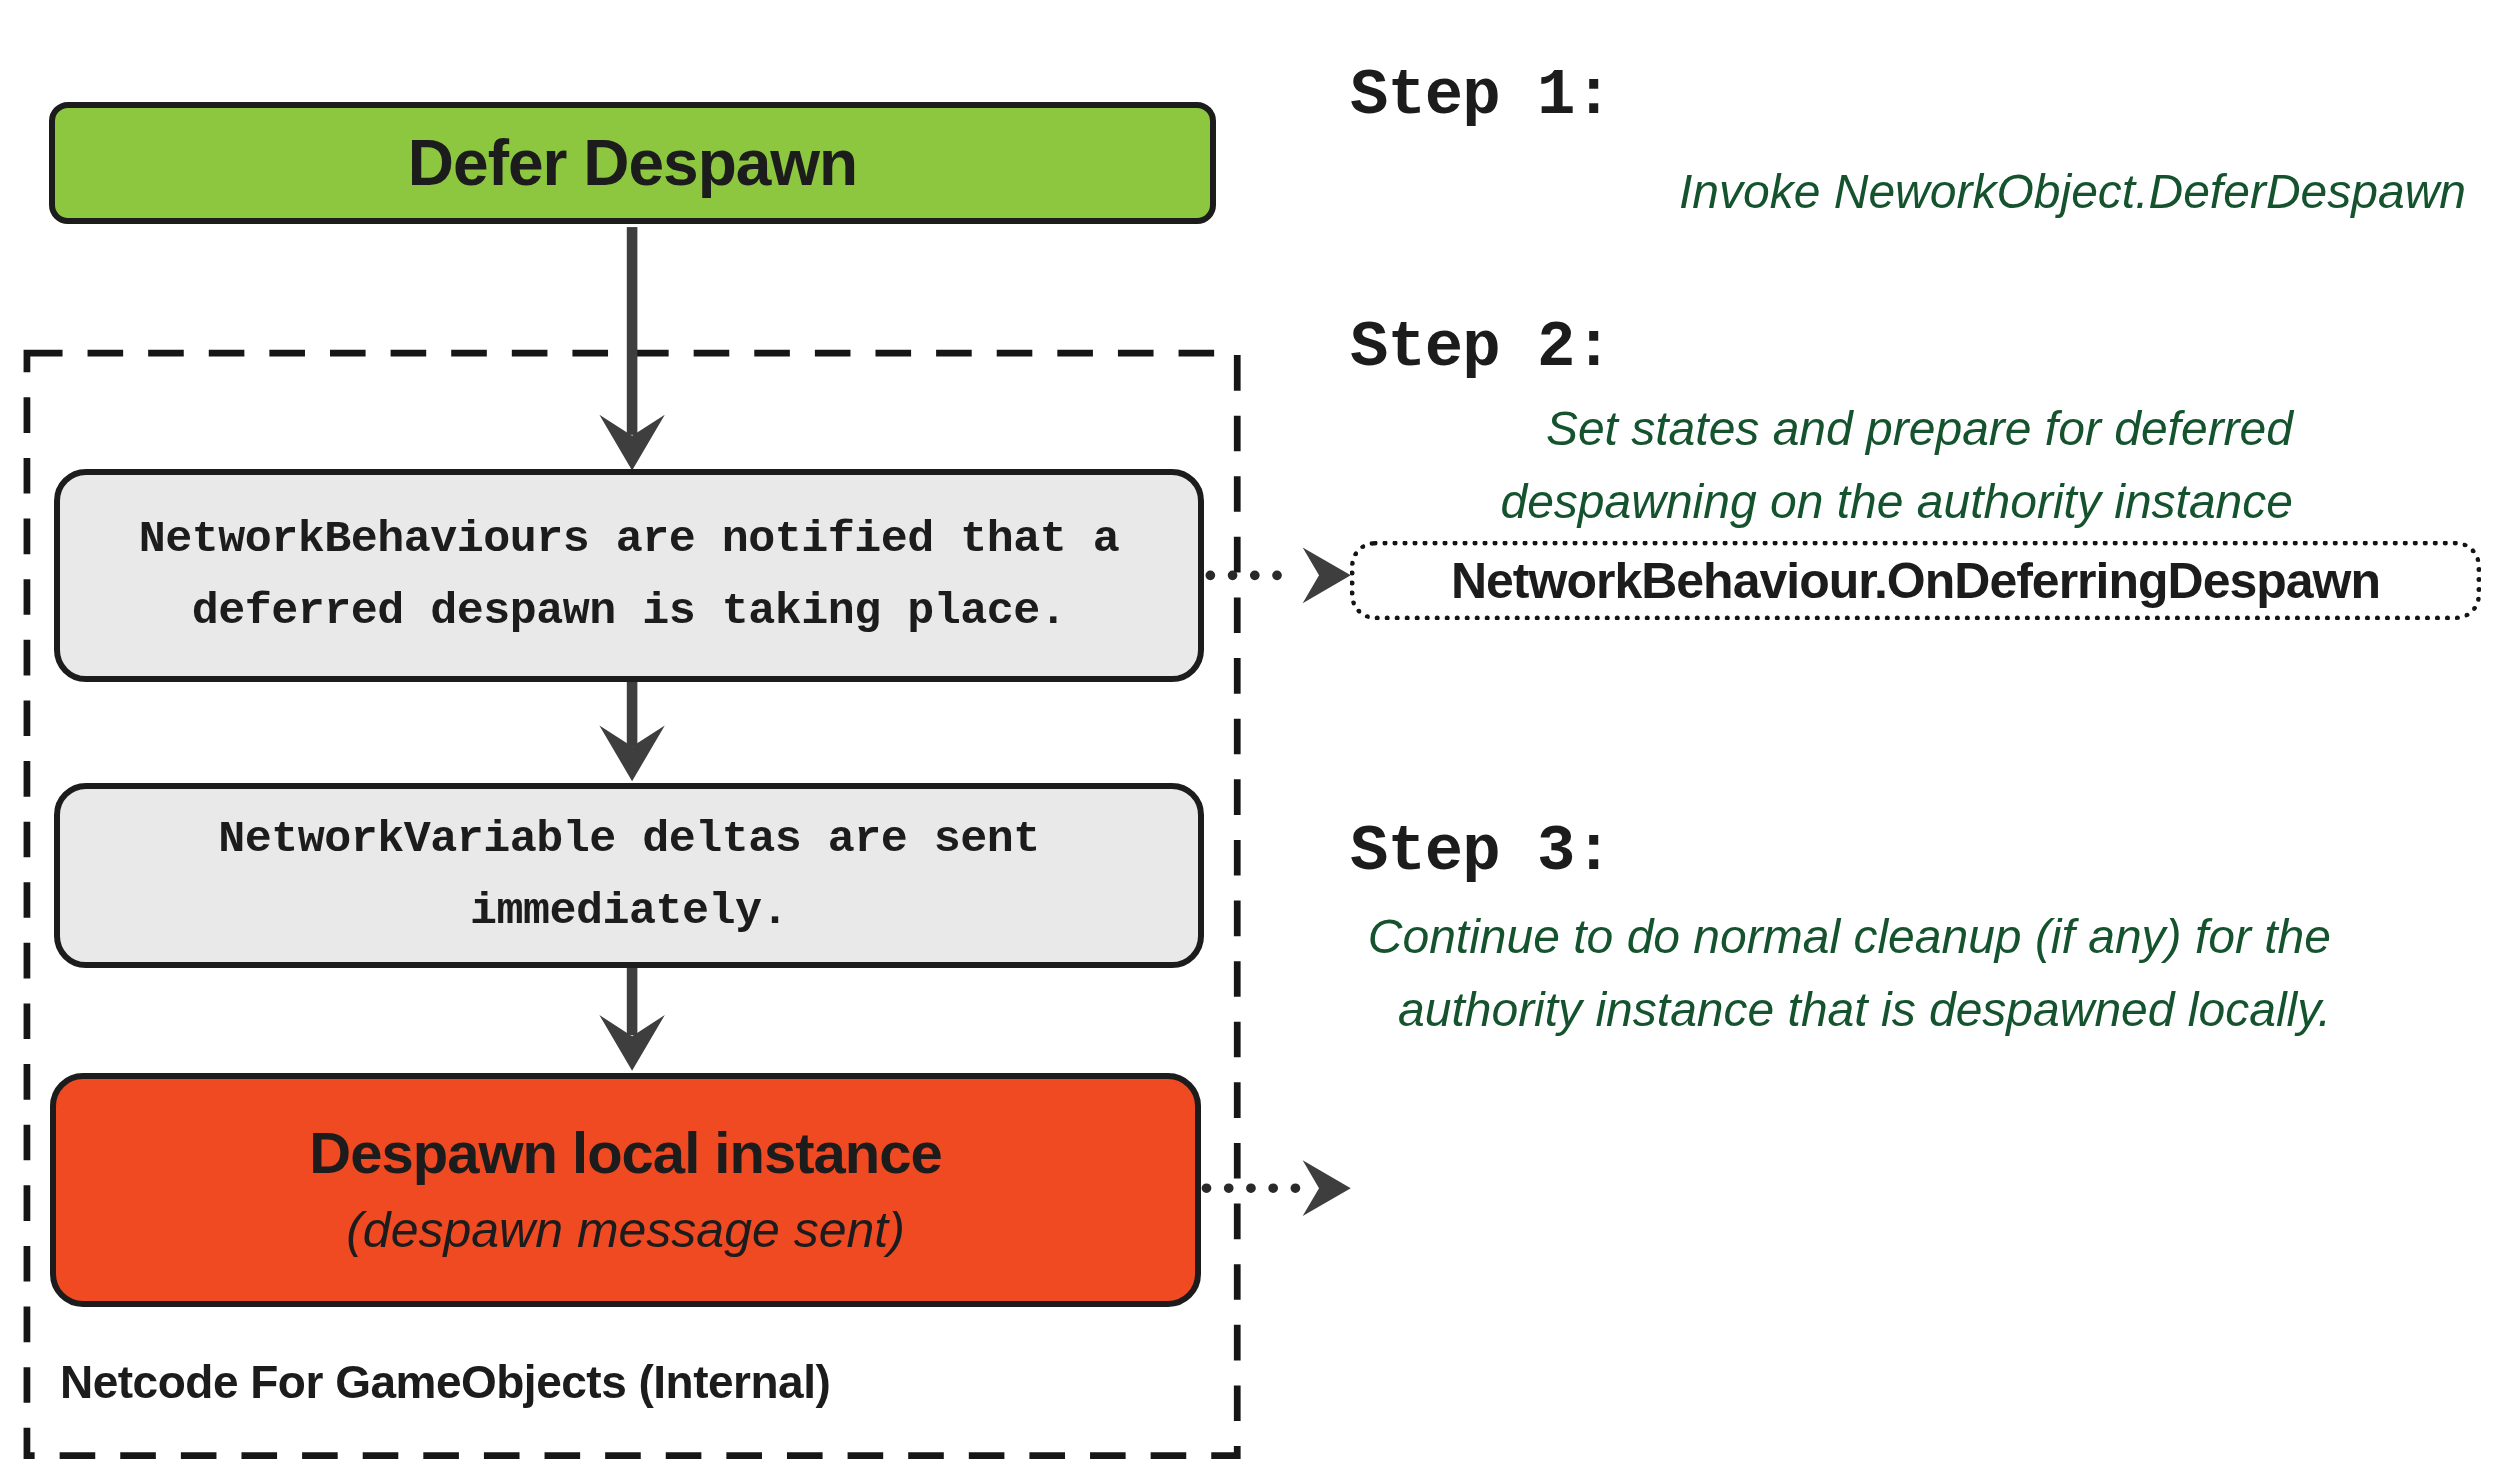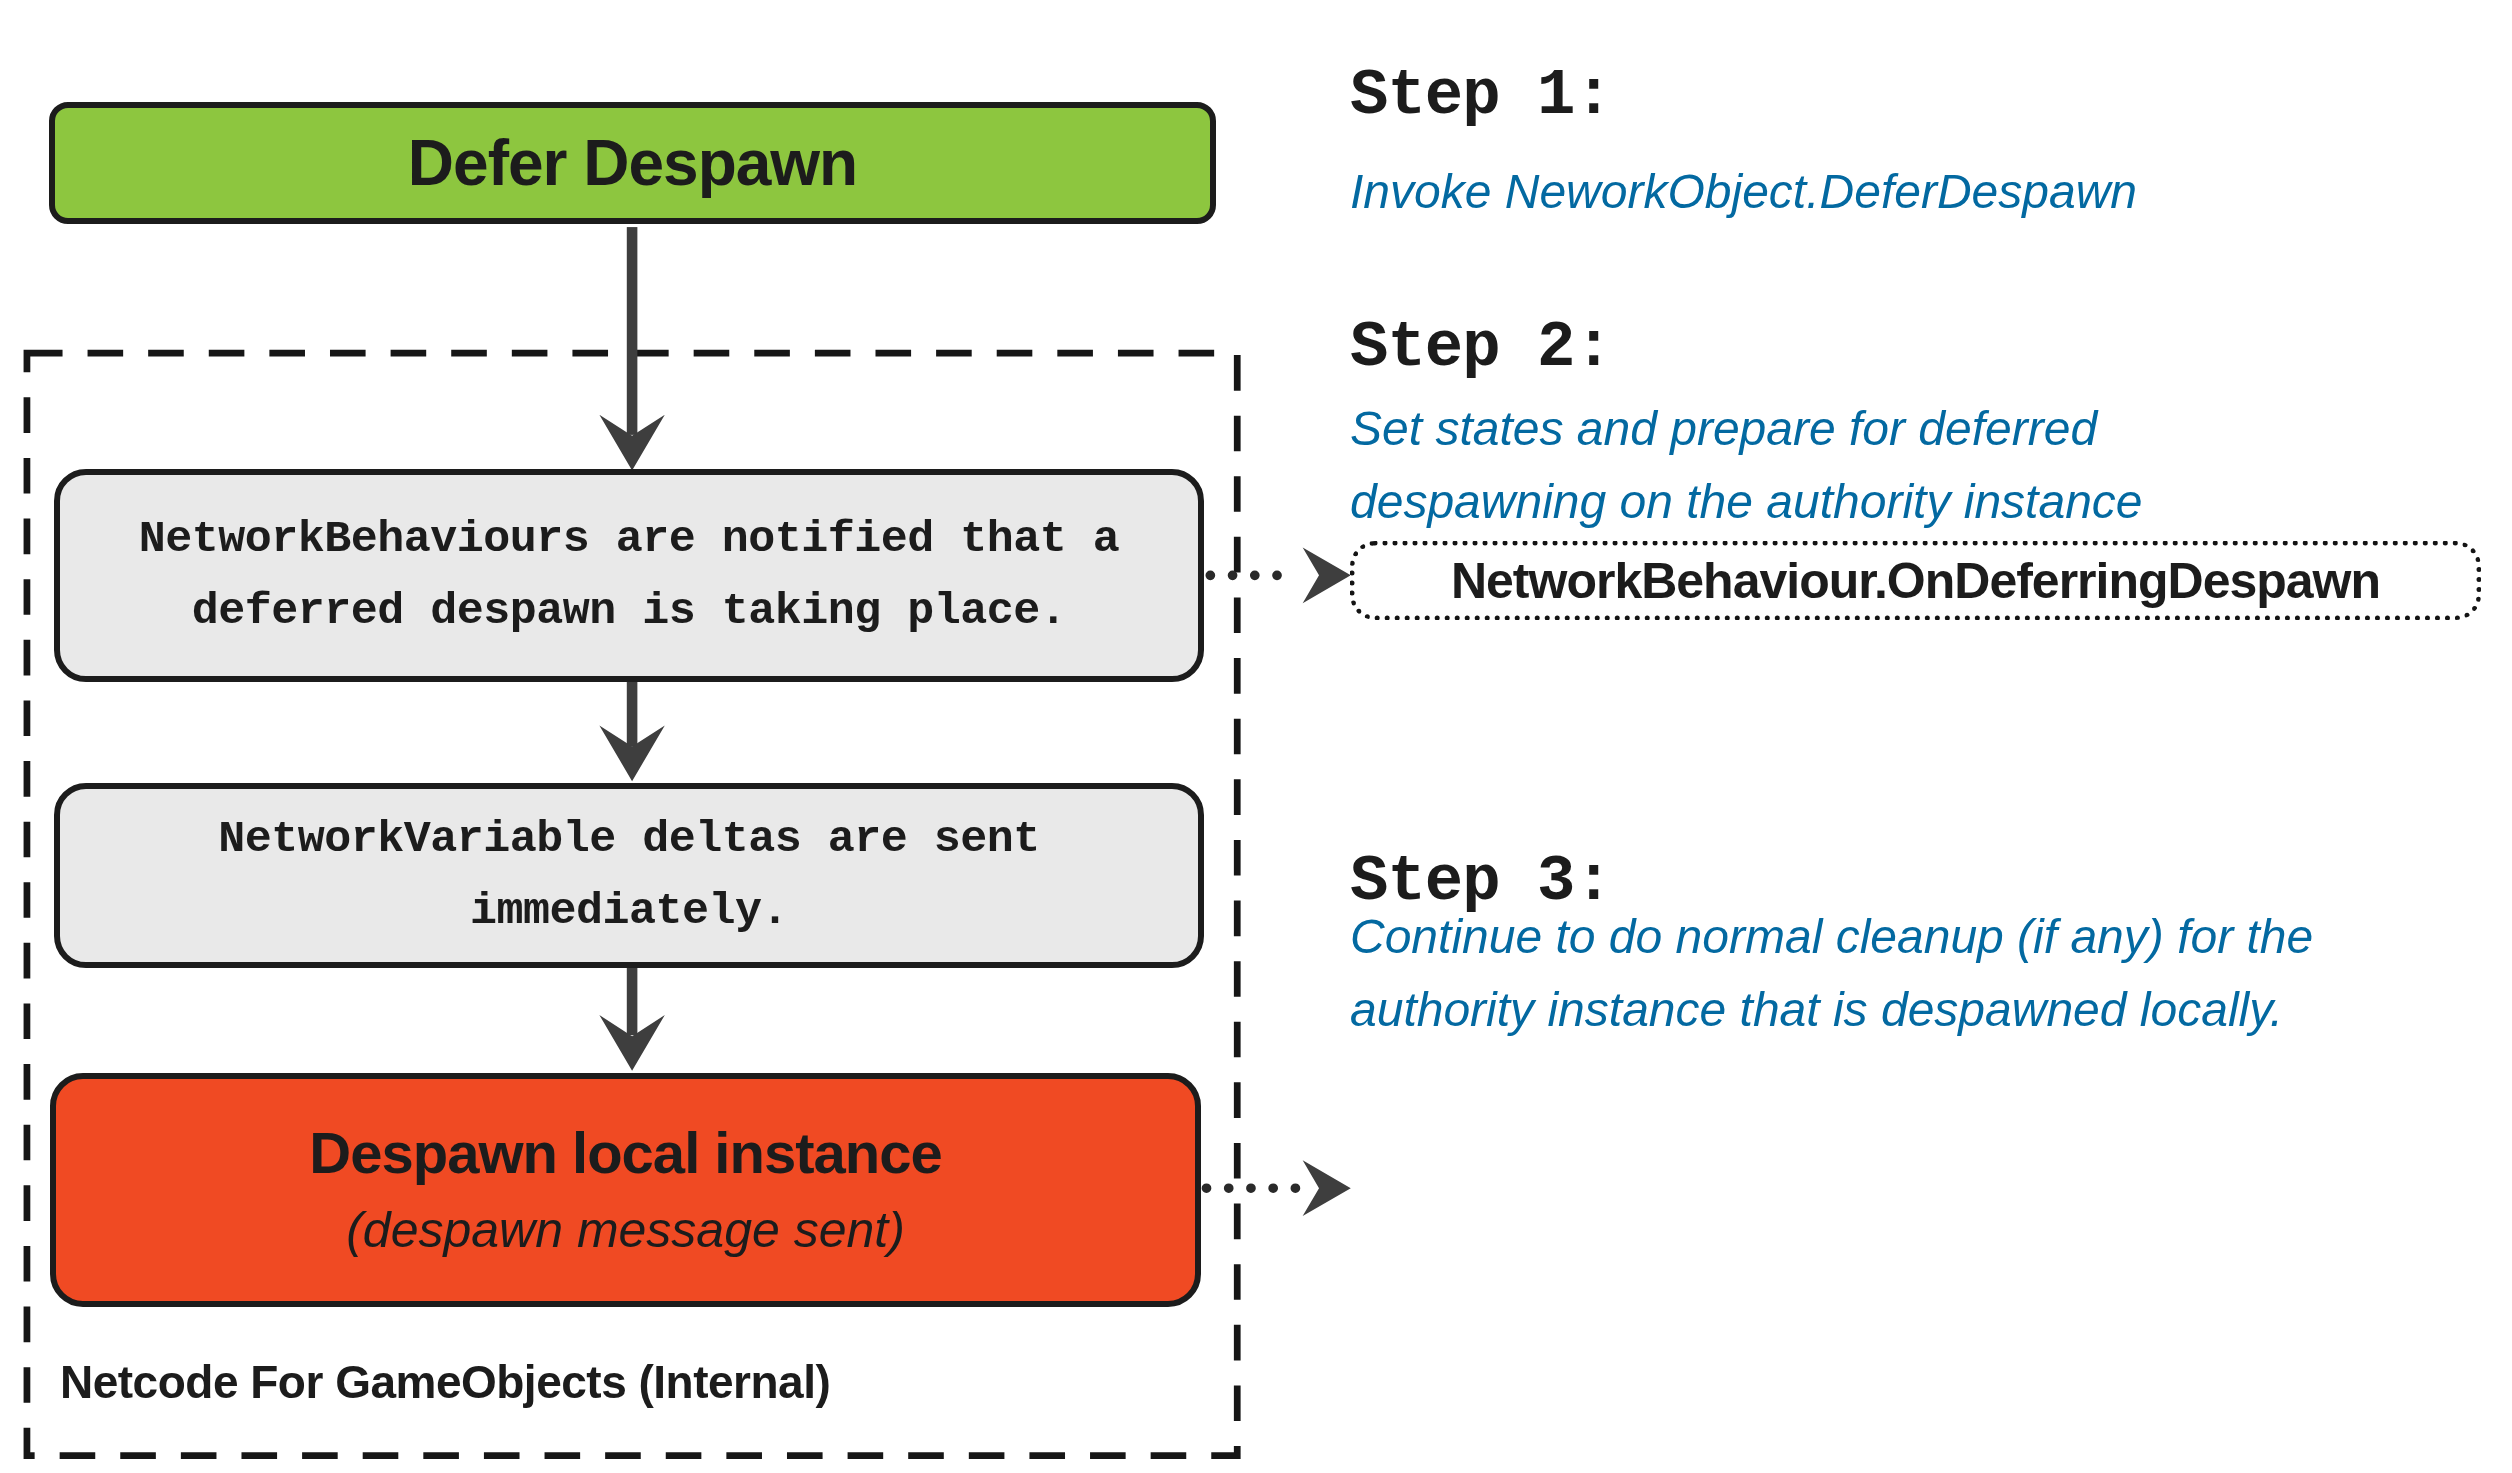--- a/index.html
+++ b/index.html
@@ -75,28 +75,29 @@
   }
 
   .step-heading {
     position: absolute; z-index: 2;
     font-size: 64px; font-weight: bold; letter-spacing: -1px;
     line-height: 1.2;
     font-family: Liberation Mono, monospace;
   }
   .step-desc {
     position: absolute; z-index: 2;
-    font-size: 48px; font-style: italic; color: #0369a1;
+    font-size: 48px; font-style: italic; color: #14532d;
     line-height: 1.52;
+    text-align: right;
   }
   .heading-1 { left: 1350px; top: 58px; }
   .desc-1    { left: 1350px; top: 156px; width: 1116px; }
   .heading-2 { left: 1350px; top: 310px; }
   .desc-2    { left: 1350px; top: 393px; width: 943px; }
-  .heading-3 { left: 1350px; top: 844px; }
+  .heading-3 { left: 1350px; top: 814px; }
   .desc-3    { left: 1350px; top: 901px; width: 981px; }
 
   .callout {
     position: absolute; z-index: 2;
     display: flex; align-items: center; justify-content: center;
     border: 5.8px dotted #141414;
     border-radius: 25px;
     background: #ffffff;
   }
   .callout-text {

